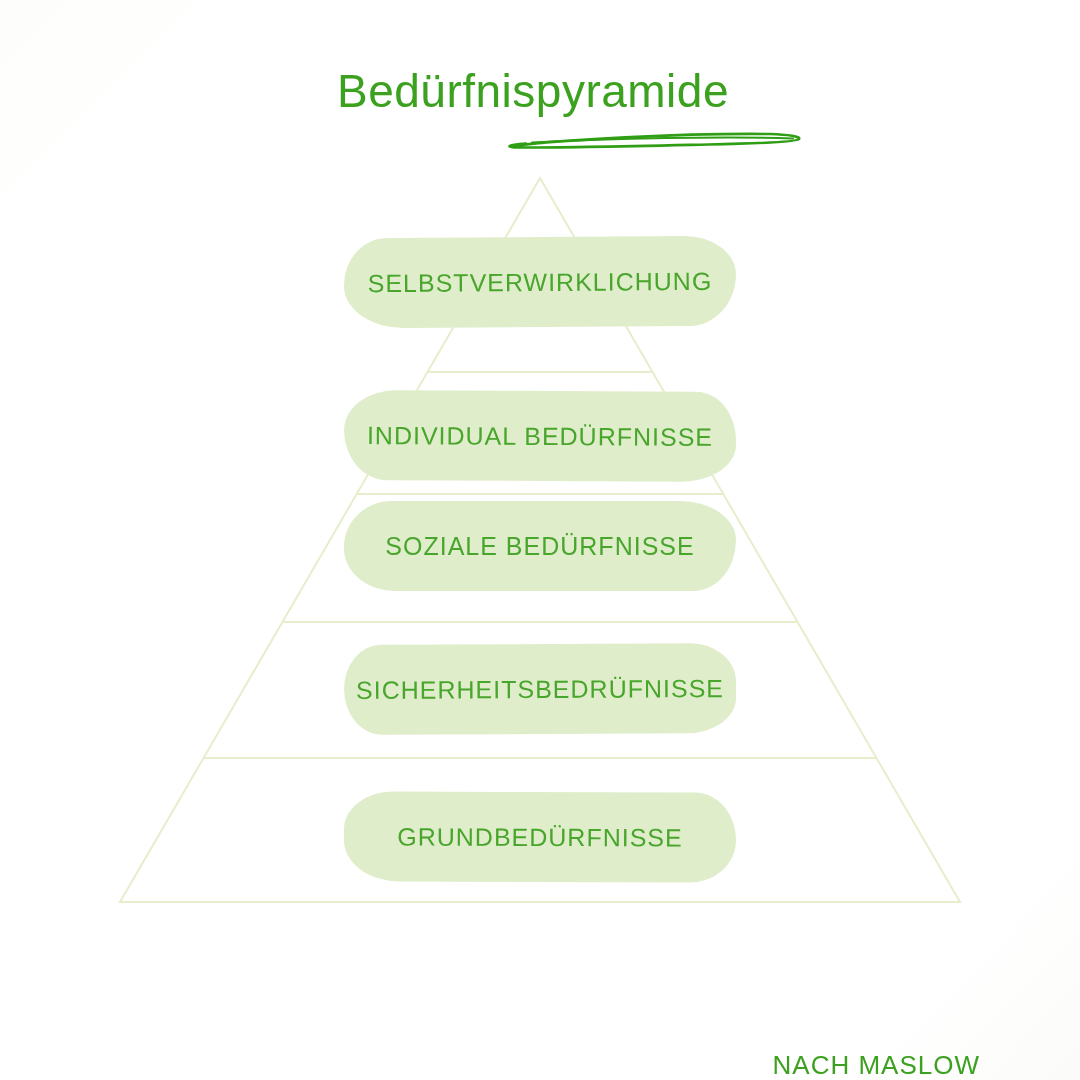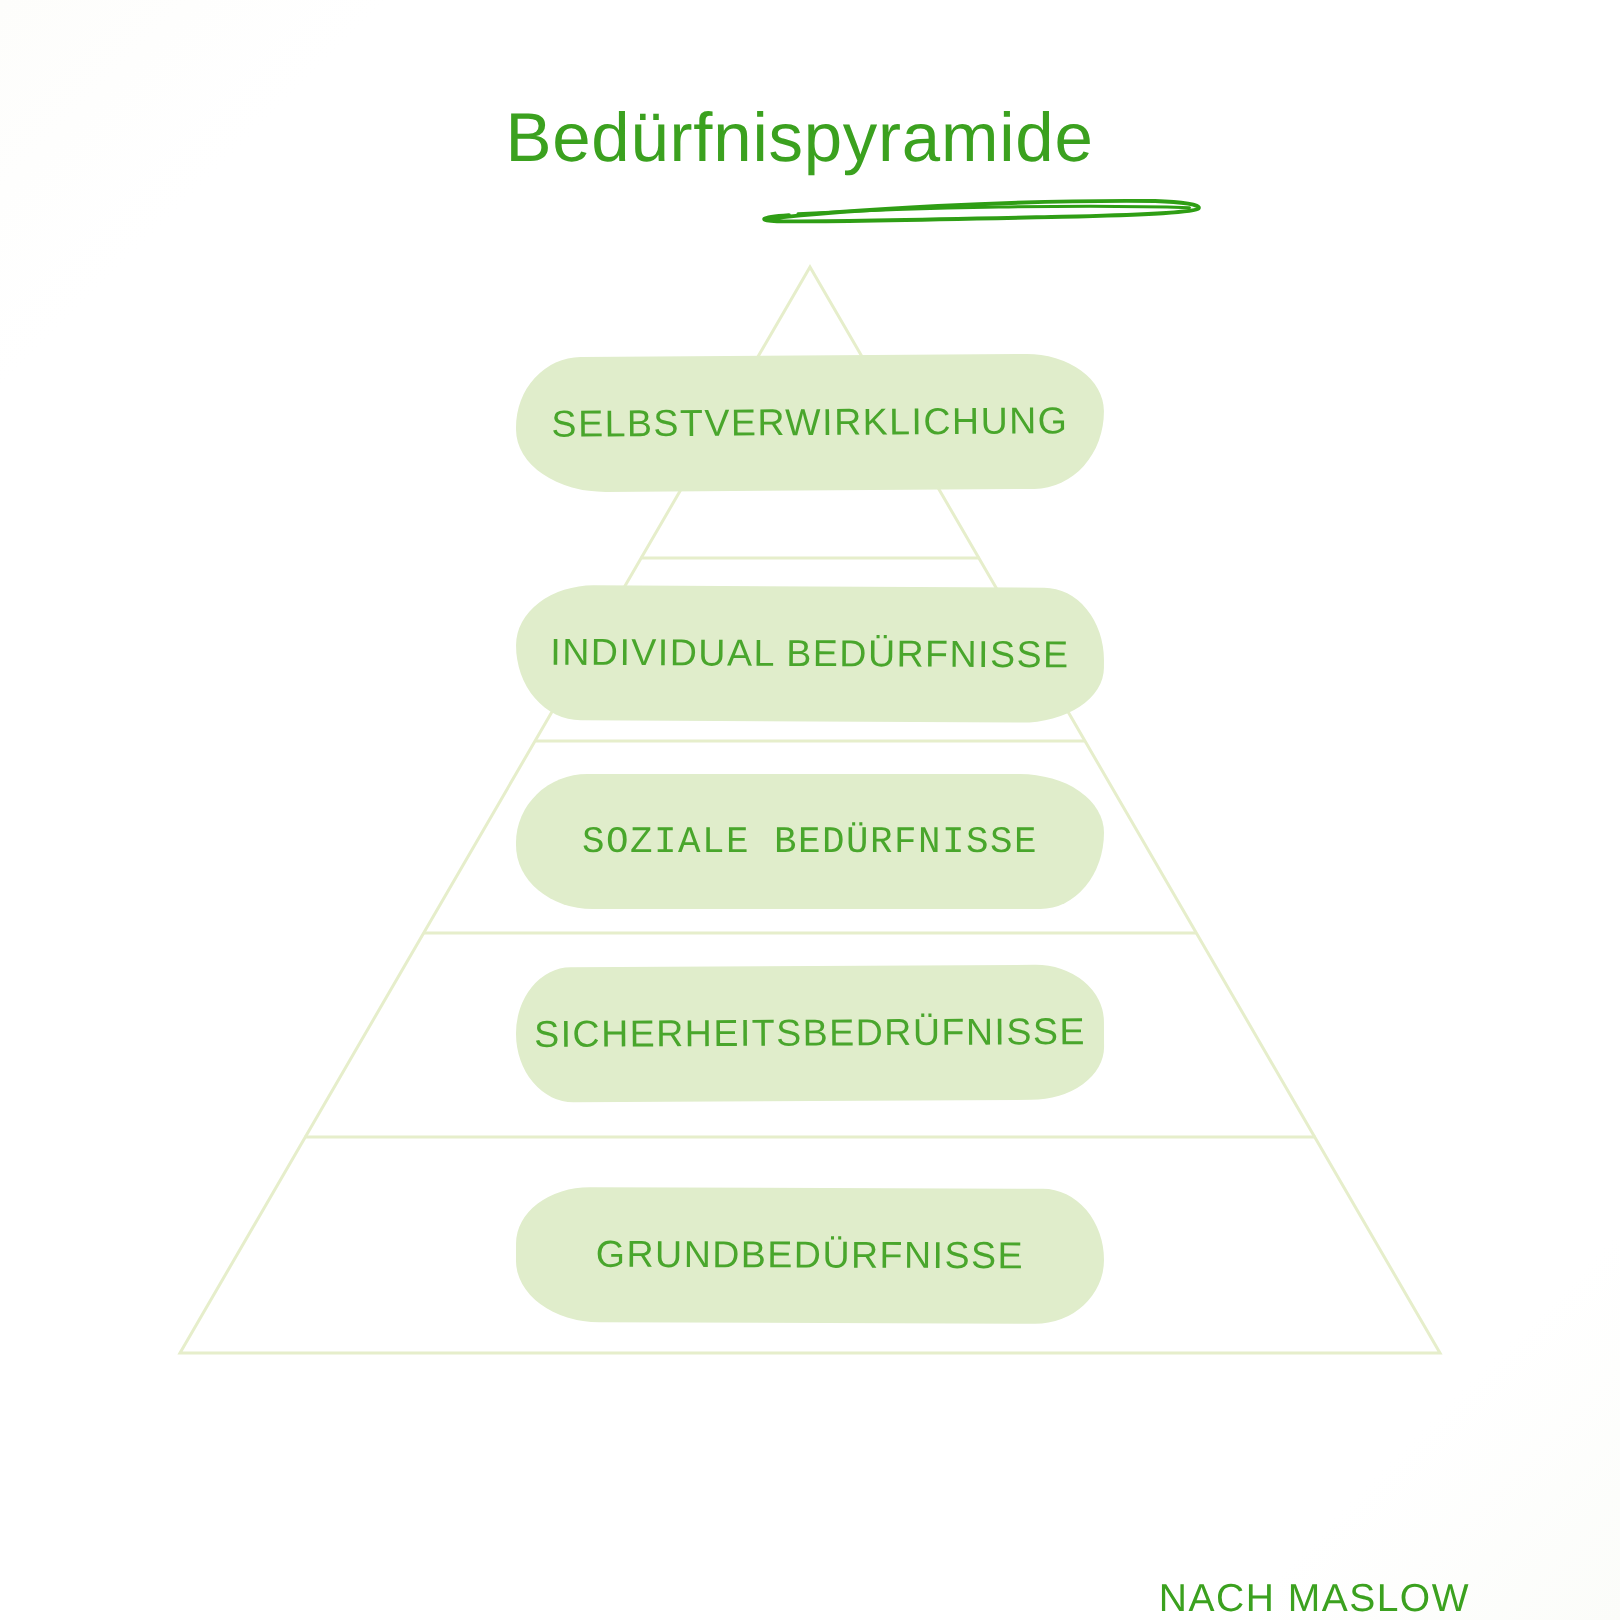--- a/index.html
+++ b/index.html
@@ -57,21 +57,21 @@
   }
   .blob span {
     color:var(--label-green,#49a62c);
     font-size:25px;
     font-weight:400;
     letter-spacing:1px;
     white-space:nowrap;
   }
   .b1 { top:237px; border-radius:52px 62px 56px 72px / 56px 46px 62px 50px; transform:rotate(-0.4deg); }
   .b2 { top:391px; border-radius:62px 48px 66px 52px / 48px 58px 44px 60px; transform:rotate(0.3deg); }
-  .b3 { top:516px; border-radius:56px 66px 50px 60px / 54px 46px 60px 50px;font-family:Liberation Mono, monospace; }
+  .b3 { top:501px; border-radius:56px 66px 50px 60px / 54px 46px 60px 50px; }
   .b4 { top:644px; border-radius:48px 60px 64px 50px / 58px 50px 46px 60px; transform:rotate(-0.3deg); }
   .b5 { top:792px; border-radius:60px 50px 56px 68px / 46px 58px 52px 50px; transform:rotate(0.2deg); }
 
   .attribution {
     position:absolute;
     top:1050px; right:100px;
     font-size:26px;
     letter-spacing:1px;
     color:var(--title-green,#3ba11f);
     white-space:nowrap;

